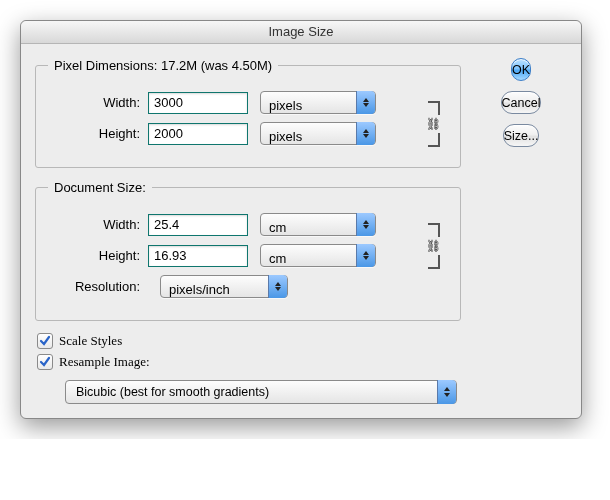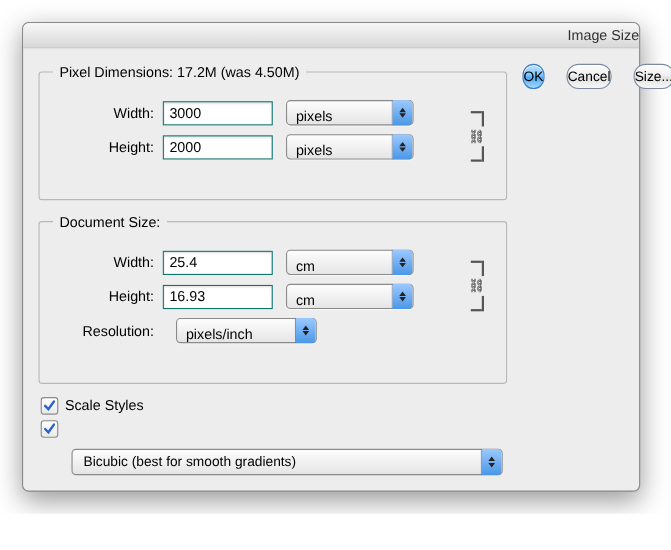--- a/index.html
+++ b/index.html
@@ -13,41 +13,42 @@
   .dialog {
     width: 560px;
     background: #ededed;
     border: 1px solid #888;
     border-radius: 6px;
     box-shadow: 0 8px 24px rgba(0,0,0,0.4);
   }
   .titlebar {
     height: 22px;
     line-height: 22px;
-    text-align: right;
+    text-align: center;
     font-size: 13px;
     background: linear-gradient(#f7f7f7, #d8d8d8);
     border-bottom: 1px solid #b5b5b5;
     border-radius: 6px 6px 0 0;
     color: #333;
   }
   .content {
     padding: 14px;
     display: flex;
     gap: 14px;
     align-items: flex-start;
   }
   .left {
     flex: 1;
   }
   .right {
     width: 92px;
     display: flex;
-    flex-direction: row;
-    gap: 20px;
+    flex-direction: column;
+    gap: 10px;
+    align-items: center;
   }
   .aqua-btn {
     height: 21px;
     border-radius: 11px;
     border: 1px solid #7a8aa0;
     background: linear-gradient(#fdfdfd 0%, #f0f0f0 45%, #e2e2e2 55%, #f6f6f6 100%);
     font-size: 12.5px;
     display: flex;
     align-items: center;
     justify-content: center;
@@ -57,21 +58,21 @@
   .aqua-btn.default {
     background: linear-gradient(#bfe3ff 0%, #7ec4ff 45%, #4da9f6 55%, #a6d9ff 100%);
     border-color: #3d7fc8;
     color: #000;
     font-weight: 500;
   }
   fieldset {
     border: 1px solid #b8b8b8;
     border-radius: 3px;
     margin: 0 0 12px 0;
-    padding: 10px 12px 28px 12px;
+    padding: 10px 12px 14px 12px;
     position: relative;
   }
   legend {
     padding: 0 6px;
     font-size: 13px;
     color: #000;
   }
   .row {
     display: flex;
     align-items: center;
@@ -153,24 +154,25 @@
     right: -3px;
     font-size: 12px;
     top: 50%;
     transform: translateY(-50%);
     background: #ededed;
     padding: 2px 0;
   }
   .checks { margin: 6px 0 10px 2px; }
   .checkrow {
     display: flex;
-    align-items: flex-start;
+    align-items: flex-end;
     gap: 6px;
     margin: 5px 0;
     font-size: 13px;
+    font-family: Liberation Serif, serif;
   }
   .checkbox {
     width: 14px;
     height: 14px;
     border: 1px solid #8a8a8a;
     border-radius: 3px;
     background: linear-gradient(#fff, #e9e9e9);
     display: flex;
     align-items: center;
     justify-content: center;
@@ -290,20 +292,21 @@
               </svg>
           </div>
           <span>Scale Styles</span>
         </div>
         <div class="checkrow">
           <div class="checkbox">
             <svg viewBox="0 0 12 12">
                 <path d="M2 6 L5 9 L10 2" stroke="#2a64c8" stroke-width="2.2" fill="none" stroke-linecap="round"></path>
               </svg>
           </div>
+          <span>Resample Image:</span>
         </div>
       </div>
 
       <div class="resample-select">
         <span>Bicubic (best for smooth gradients)</span>
         <div class="endcap">
             <div class="arrow-up"></div>
             <div class="arrow-down"></div>
           </div>
       </div>

